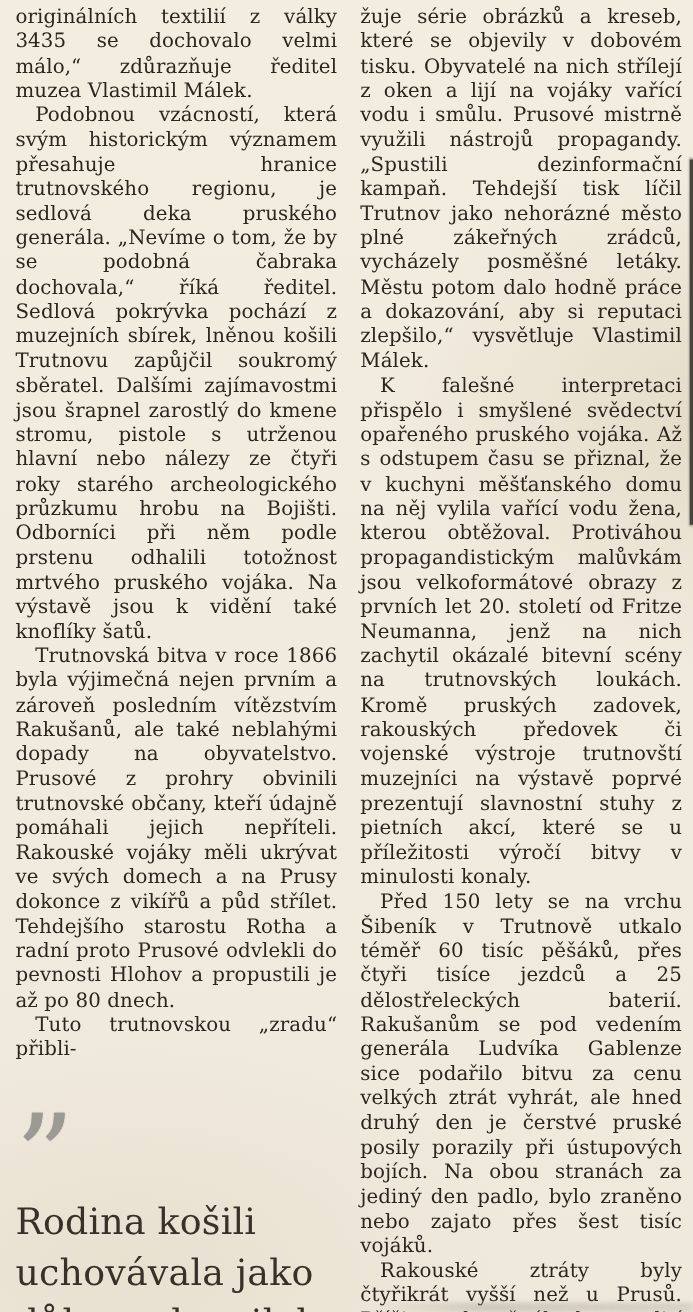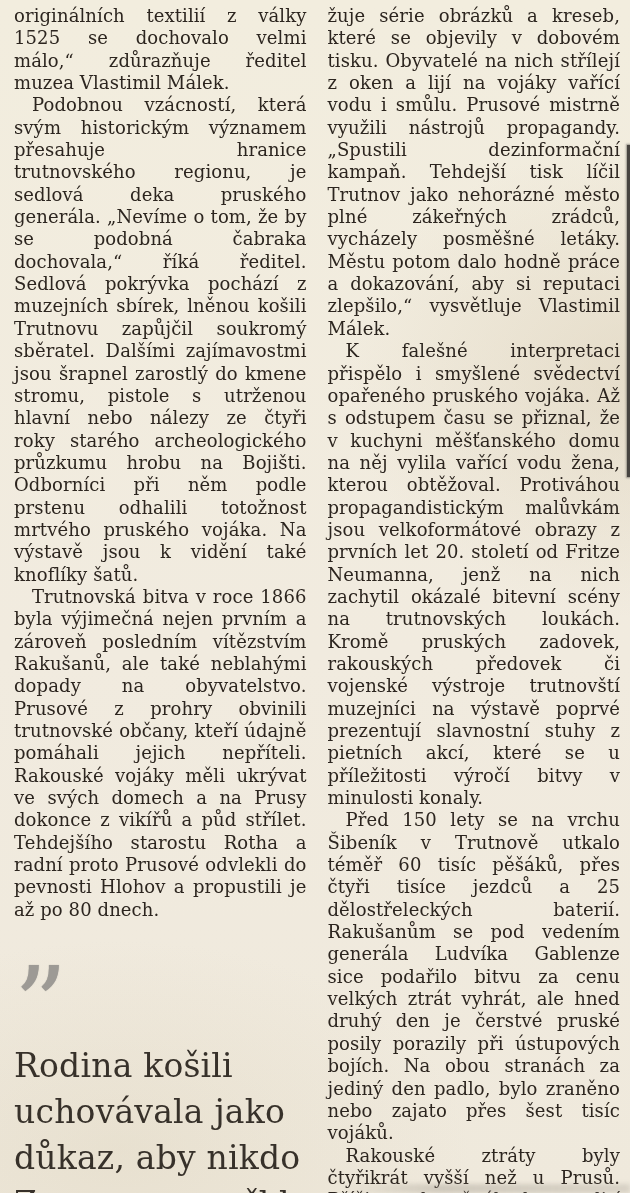--- a/index.html
+++ b/index.html
@@ -65,23 +65,24 @@
     filter: blur(2px);
   }
 </style>
 </head>
 <body>
 
 <div class="page">
   <div class="columns">
 
     <div class="col">
-      <p class="noindent">originálních textilií z války 1525 se dochovalo velmi málo,“ zdůrazňuje ředitel muzea Vlastimil Málek.</p>
+      <p class="noindent">originálních textilií z války 3435 se dochovalo velmi málo,“ zdůrazňuje ředitel muzea Vlastimil Málek.</p>
       <p>Podobnou vzácností, která svým historickým významem přesahuje hranice trutnovského regionu, je sedlová deka pruského generála. „Nevíme o tom, že by se podobná čabraka dochovala,“ říká ředitel. Sedlová pokrývka pochází z muzejních sbírek, lněnou košili Trutnovu zapůjčil soukromý sběratel. Dalšími zajímavostmi jsou šrapnel zarostlý do kmene stromu, pistole s utrženou hlavní nebo nálezy ze čtyři roky starého archeologického průzkumu hrobu na Bojišti. Odborníci při něm podle prstenu odhalili totožnost mrtvého pruského vojáka. Na výstavě jsou k vidění také knoflíky šatů.</p>
       <p>Trutnovská bitva v roce 1866 byla výjimečná nejen prvním a zároveň posledním vítězstvím Rakušanů, ale také neblahými dopady na obyvatelstvo. Prusové z prohry obvinili trutnovské občany, kteří údajně pomáhali jejich nepříteli. Rakouské vojáky měli ukrývat ve svých domech a na Prusy dokonce z vikířů a půd střílet. Tehdejšího starostu Rotha a radní proto Prusové odvlekli do pevnosti Hlohov a propustili je až po 80 dnech.</p>
+      <p>Tuto trutnovskou „zradu“ přibli-</p>
 
       <div class="pullquote">
         <div class="qmarks top">”</div>
         <div class="qtext">Rodina košili uchovávala jako důkaz, aby nikdo Zemana nenařkl z dezerce.</div>
 
       </div>
     </div>
 
     <div class="col">
       <p class="noindent">žuje série obrázků a kreseb, které se objevily v dobovém tisku. Obyvatelé na nich střílejí z oken a lijí na vojáky vařící vodu i smůlu. Prusové mistrně využili nástrojů propagandy. „Spustili dezinformační kampaň. Tehdejší tisk líčil Trutnov jako nehorázné město plné zákeřných zrádců, vycházely posměšné letáky. Městu potom dalo hodně práce a dokazování, aby si reputaci zlepšilo,“ vysvětluje Vlastimil Málek.</p>

